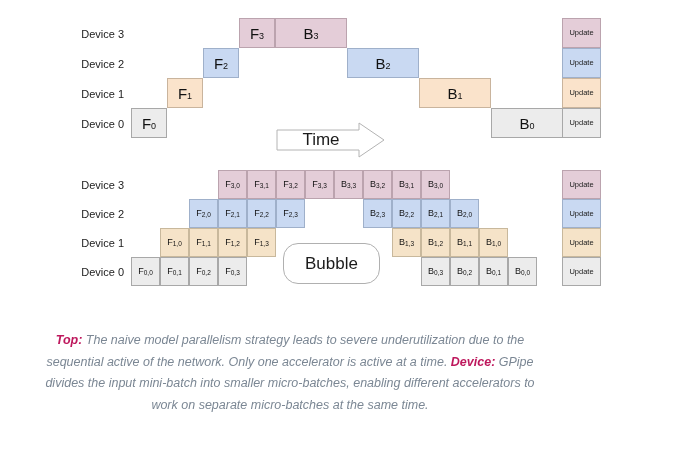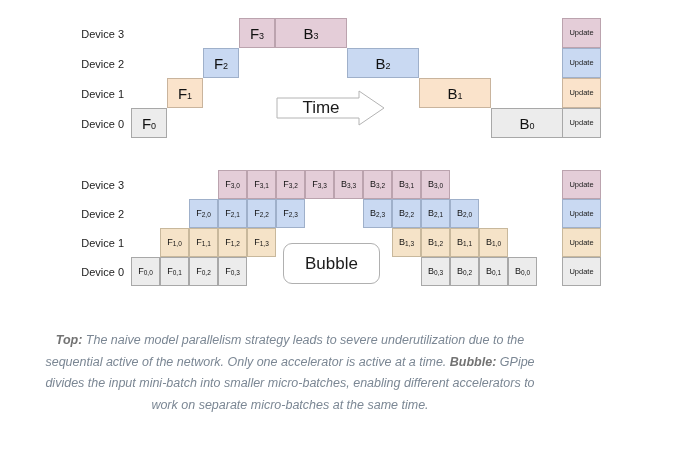--- a/index.html
+++ b/index.html
@@ -79,37 +79,38 @@
     text-align: right;
     white-space: nowrap;
   }
 
   
   .time-arrow {
     position: absolute;
     display: flex;
     align-items: center;
     justify-content: flex-start;
+    margin-top: 32px;
   }
   .time-arrow svg { position: absolute; left: 0; top: 0; }
   .time-arrow .time-label {
     position: relative;
     width: 82px;
     text-align: center;
     font-size: 17px;
     color: #1b1b1b;
     padding-left: 4px;
   }
 
   
   .bubble {
     position: absolute;
     box-sizing: border-box;
     border: 1px solid #b0b0b0;
-    border-radius: 9px;
+    border-radius: 15px;
     background: #ffffff;
     display: flex;
     align-items: center;
     justify-content: center;
     font-size: 17px;
     color: #1b1b1b;
   }
 
   
   .caption {
@@ -119,21 +120,21 @@
     width: 508px;
     font-size: 12.5px;
     line-height: 1.72;
     font-style: italic;
     color: #7b8794;
     text-align: center;
   }
   .caption b {
     font-weight: bold;
     font-style: italic;
-    color: #737373;
+    color: #be185d;
   }
 </style>
 </head>
 <body>
 
 <div id="figure">
 
   <div id="top-chart">
       <div class="devlabel" style="left: 56px; top: 28px; width: 68px;">Device 3</div>
       <div class="cell dev3 big" style="left: 239px; top: 18px; width: 36px; height: 30px;">
@@ -318,15 +319,15 @@
       </div>
       <div class="cell dev0 small" style="left: 508px; top: 257px; width: 29px; height: 29px;">
         <span>B</span>
         <span class="sub">0,0</span>
       </div>
       <div class="cell dev0 update " style="left: 562px; top: 257px; width: 39px; height: 29px;">Update</div>
     </div>
 
   <div class="bubble" id="bubble-box" style="left:283px; top:243px; width:97px; height:41px;">Bubble</div>
 
-  <div class="caption" id="caption"><b>Top:</b><span> The naive model parallelism strategy leads to severe underutilization due to the sequential active of the network. Only one accelerator is active at a time. </span><b>Bubble:</b><span> GPipe divides the input mini-batch into smaller micro-batches, enabling different accelerators to work on separate micro-batches at the same time.</span></div>
+  <div class="caption" id="caption"><b>Top:</b><span> The naive model parallelism strategy leads to severe underutilization due to the sequential active of the network. Only one accelerator is active at a time. </span><b>Device:</b><span> GPipe divides the input mini-batch into smaller micro-batches, enabling different accelerators to work on separate micro-batches at the same time.</span></div>
 
 </div>
 
 </body></html>

